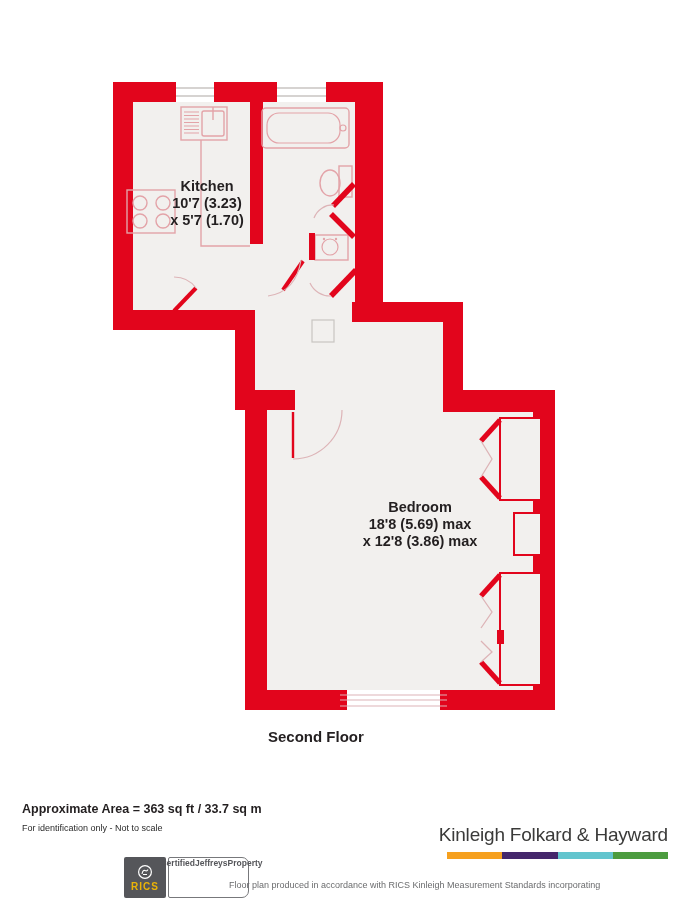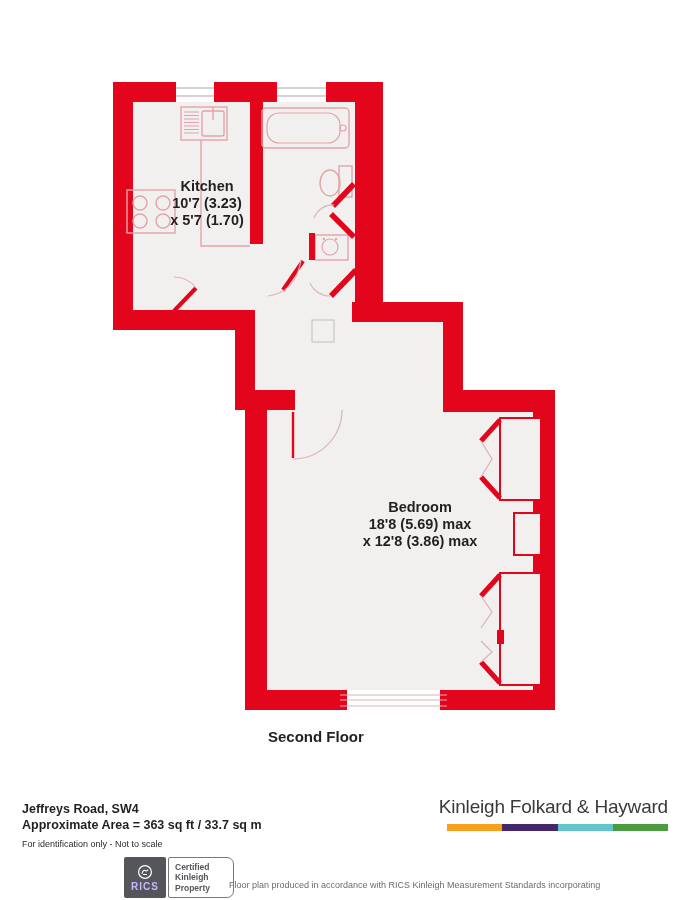--- a/index.html
+++ b/index.html
@@ -14,30 +14,30 @@
   html,body{margin:0;padding:0;}
   body{
     width:691px;height:900px;position:relative;background:#ffffff;
     font-family:"Liberation Sans", sans-serif;color:var(--ink);overflow:hidden;
   }
   svg text{font-family:"Liberation Sans", sans-serif;}
   .plan-svg{position:absolute;left:0;top:0;}
   .addr-block{position:absolute;left:22px;top:801px;line-height:16px;}
   .addr-line{font-size:12.5px;font-weight:bold;}
   .addr-disclaimer{font-size:9px;font-weight:normal;margin-top:3px;color:#2B2B2B;}
-  .brand{position:absolute;right:23px;top:796px;text-align:right;}
+  .brand{position:absolute;right:23px;top:824px;text-align:right;}
   .brand-name{font-size:19px;color:#3A3A39;white-space:nowrap;letter-spacing:-0.2px;}
   .brand-bar{margin-top:6px;margin-left:auto;width:221px;height:7px;display:flex;}
   .brand-bar .seg{flex:1;}
   .rics{position:absolute;left:124px;top:857px;display:flex;height:41px;}
-  .rics-box{width:42px;background:#55565A;color:#c4b5fd;display:flex;flex-direction:column;
+  .rics-box{width:42px;background:#55565A;color:#eab308;display:flex;flex-direction:column;
     align-items:center;justify-content:center;border-radius:2px;}
   .rics-abbr{font-size:10px;font-weight:bold;letter-spacing:1px;margin-top:1px;}
-  .rics-label{width:66px;border:1.2px solid #77787B;border-radius:2px 7px 7px 2px;margin-left:2px;
-    display:flex;flex-direction:column;justify-content:center;padding-left:6px;
+  .rics-label{width:81px;border:1.2px solid #77787B;border-radius:2px 7px 7px 2px;margin-left:2px;
+    display:flex;flex-direction:row;justify-content:center;padding-left:6px;
     font-size:8.5px;font-weight:bold;color:#55565A;line-height:10.5px;}
   .fineprint{position:absolute;left:229px;top:857px;font-size:9px;color:#6B6C6E;
     line-height:11.5px;white-space:pre;}
 </style>
 </head>
 <body>
 
 <svg class="plan-svg" width="691" height="775" viewBox="0 0 691 775">
 
   <g>
@@ -164,21 +164,20 @@
     <text x="207" y="208">10'7 (3.23)</text>
     <text x="207" y="225">x 5'7 (1.70)</text>
     <text x="420" y="512">Bedroom</text>
     <text x="420" y="529">18'8 (5.69) max</text>
     <text x="420" y="546">x 12'8 (3.86) max</text>
   </g>
   <text x="268" y="742" font-size="15" font-weight="600" fill="var(--ink)">Second Floor</text>
 </svg>
 
 <div class="addr-block">
-  <div class="addr-line">Jeffreys Road, SW4</div>
   <div class="addr-line">Approximate Area = 363 sq ft / 33.7 sq m</div>
   <div class="addr-disclaimer">For identification only - Not to scale</div>
 </div>
 
 <div class="brand">
   <div class="brand-name">Kinleigh Folkard &amp; Hayward</div>
   <div class="brand-bar">
     <div class="seg" style="background: rgb(246, 160, 30);"></div>
     <div class="seg" style="background: rgb(69, 39, 107);"></div>
     <div class="seg" style="background: rgb(98, 197, 206);"></div>
@@ -189,21 +188,21 @@
 <div class="rics">
   <div class="rics-box">
     <svg width="16" height="16" viewBox="0 0 16 16">
       <circle cx="8" cy="8" r="6.4" fill="none" stroke="#ffffff" stroke-width="1.2"></circle>
       <path d="M5,10 Q6,5.5 8,6.5 Q10,7.5 11,5.5 M6,10.5 L10,10.5" fill="none" stroke="#ffffff" stroke-width="1.1"></path>
     </svg>
     <div class="rics-abbr">RICS</div>
   </div>
   <div class="rics-label">
     <div>Certified</div>
-    <div>Kinleigh</div>
+    <div>Jeffreys</div>
     <div>Property</div>
   </div>
 </div>
 
 <div class="fineprint">
   <div>Floor plan produced in accordance with RICS Kinleigh Measurement Standards incorporating</div>
   
   
 </div>
 

